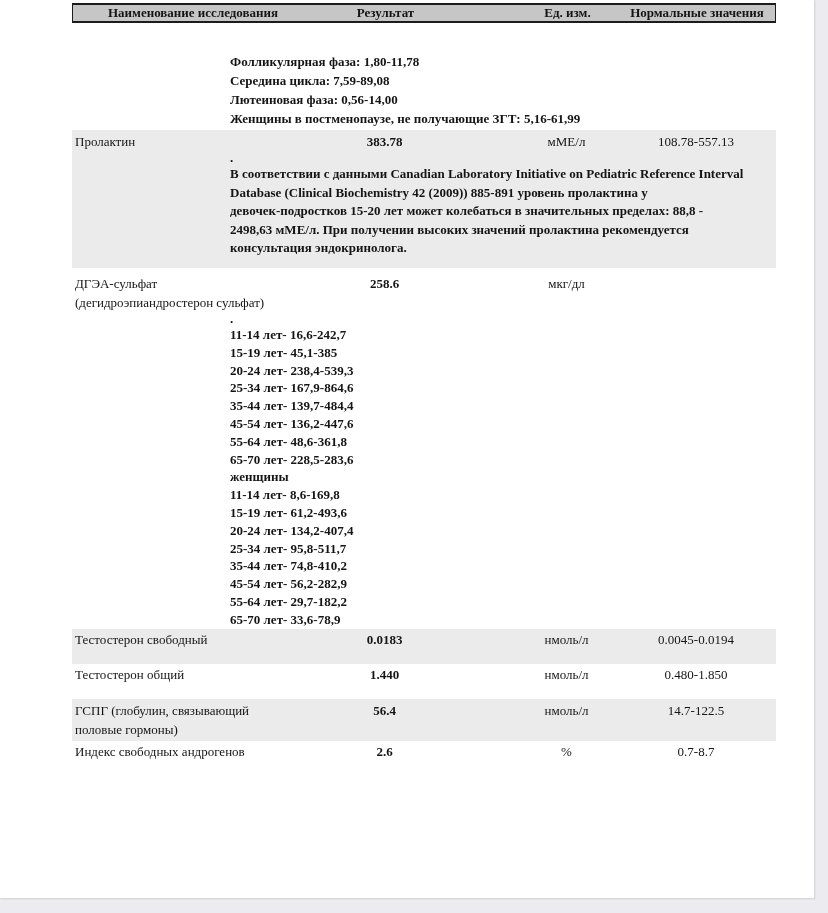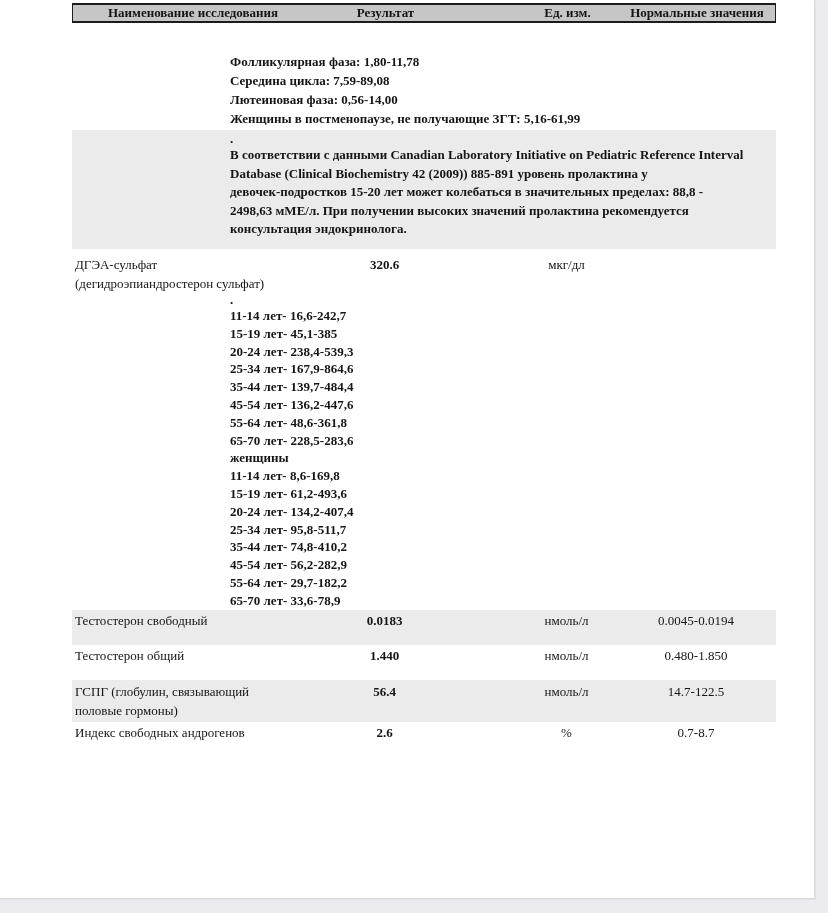--- a/index.html
+++ b/index.html
@@ -68,34 +68,40 @@
     </div>
 
     <div class="intro">
       <div class="line ind b">Фолликулярная фаза: 1,80-11,78</div>
       <div class="line ind b">Середина цикла: 7,59-89,08</div>
       <div class="line ind b">Лютеиновая фаза: 0,56-14,00</div>
       <div class="line ind b">Женщины в постменопаузе, не получающие ЗГТ: 5,16-61,99</div>
     </div>
 
     <div class="blk-prolactin shaded">
+      <div class="row">
+        <div class="c-name">Пролактин</div>
+        <div class="c-result">383.78</div>
+        <div class="c-units">мМЕ/л</div>
+        <div class="c-normal">108.78-557.13</div>
+      </div>
       <div class="dot-line ind">.</div>
       <div class="note">
         <div class="line ind b">В соответствии с данными Canadian Laboratory Initiative on Pediatric Reference Interval</div>
         <div class="line ind b">Database (Clinical Biochemistry 42 (2009)) 885-891 уровень пролактина у</div>
         <div class="line ind b">девочек-подростков 15-20 лет может колебаться в значительных пределах: 88,8 -</div>
         <div class="line ind b">2498,63 мМЕ/л. При получении высоких значений пролактина рекомендуется</div>
         <div class="line ind b">консультация эндокринолога.</div>
       </div>
     </div>
 
     <div class="blk-dhea">
       <div class="row">
         <div class="c-name">ДГЭА-сульфат</div>
-        <div class="c-result">320.6</div>
+        <div class="c-result">258.6</div>
         <div class="c-units">мкг/дл</div>
         <div class="c-normal"></div>
       </div>
       <div class="name2">(дегидроэпиандростерон сульфат)</div>
       <div class="dot-line ind">.</div>
       <div class="reflist">
         <div class="line ind b">11-14 лет- 16,6-242,7</div>
         <div class="line ind b">15-19 лет- 45,1-385</div>
         <div class="line ind b">20-24 лет- 238,4-539,3</div>
         <div class="line ind b">25-34 лет- 167,9-864,6</div>

